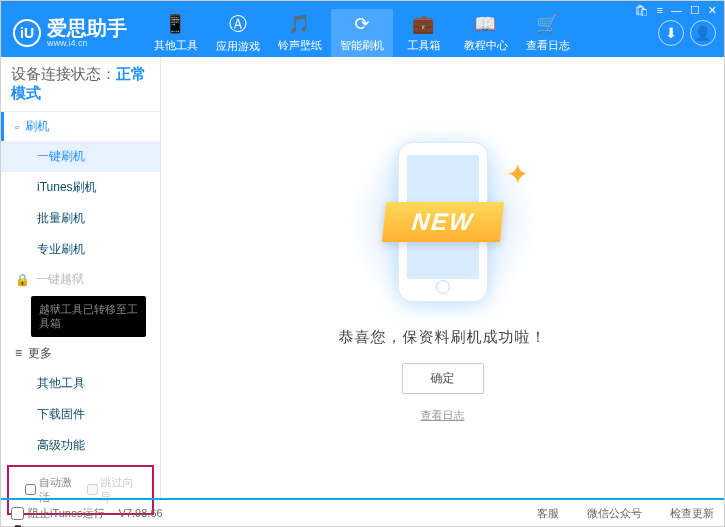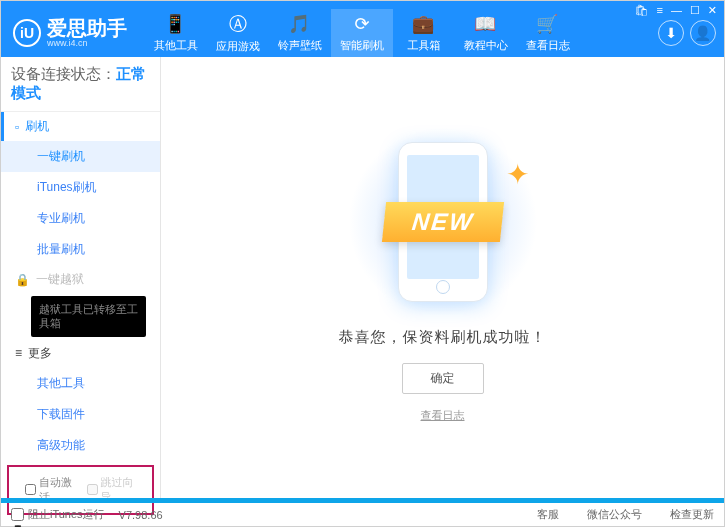--- a/index.html
+++ b/index.html
@@ -23,21 +23,21 @@
 
 
 .body { flex: 1; display: flex; min-height: 0; }
 
 
 .sidebar { width: 160px; border-right: 1px solid #e5e5e5; display: flex; flex-direction: column; font-size: 12px; color: #555; }
 .status-bar { padding: 8px 10px; border-bottom: 1px solid #eee; font-size: 15px; color: #666; }
 .status-bar .mode { color: #1e90ff; font-weight: bold; }
 .side-header { display: flex; align-items: center; padding: 6px 14px; color: #444; gap: 6px; cursor: pointer; }
 .side-header.active { color: #1e90ff; border-left: 3px solid #1e90ff; padding-left: 11px; }
-.side-item { padding: 7px 14px 7px 36px; cursor: pointer; color: #3b82f6; }
+.side-item { padding: 7px 14px 7px 36px; cursor: pointer; color: #0c4a6e; }
 .side-item.active { background: #e8f2ff; color: #1e90ff; }
 .side-item.sub-box { background: #000000; color: #888; margin: 2px 14px 2px 30px; padding: 6px 8px; font-size: 11px; line-height: 1.3; border-radius: 2px; }
 .checkbox-row { padding: 8px 16px; display: flex; gap: 12px; font-size: 11px; color: #888; border: 2px solid #be185d; margin: 4px 6px; }
 .checkbox-row label { display: flex; align-items: center; gap: 3px; }
 .checkbox-row input { width: 11px; height: 11px; }
 .device-info { padding: 6px 10px 10px; font-size: 11px; }
 .device-name { color: #1e90ff; font-weight: bold; display: flex; align-items: center; gap: 4px; }
 .storage-badge { display: inline-block; border: 1px solid #ccc; border-radius: 2px; padding: 0 4px; font-size: 10px; color: #666; margin-top: 3px; }
 
 
@@ -47,21 +47,21 @@
 .phone::before { content: ''; position: absolute; top: 12px; left: 8px; right: 8px; bottom: 22px; background: #d8ecff; border-radius: 2px; }
 .phone::after { content: ''; position: absolute; bottom: 7px; left: 50%; transform: translateX(-50%); width: 12px; height: 12px; border: 1.5px solid #c0d8f0; border-radius: 50%; }
 .banner { position: absolute; z-index: 3; background: linear-gradient(180deg, #ffd95a, #ffb030); color: #fff; font-weight: 900; font-style: italic; font-size: 24px; padding: 6px 28px; letter-spacing: 2px; transform: skewX(-6deg); box-shadow: 0 3px 8px rgba(0,0,0,0.15); }
 .halo { position: absolute; width: 190px; height: 190px; border-radius: 50%; z-index: 1; background: radial-gradient(circle, rgba(120,180,255,0.4) 0%, rgba(120,180,255,0.15) 45%, rgba(120,180,255,0) 70%); }
 .sparkle { position: absolute; font-size: 28px; color: #ffb030; z-index: 4; right: 18px; top: 26px; }
 .success-text { margin-top: 16px; font-size: 15px; color: #444; letter-spacing: 1px; }
 .ok-btn { margin-top: 16px; padding: 6px 28px; border: 1px solid #ccc; background: #fff; font-size: 12px; color: #555; cursor: pointer; border-radius: 2px; }
 .view-log { margin-top: 14px; font-size: 11px; color: #999; cursor: pointer; text-decoration: underline; }
 
 
-.footer { height: 28px; border-top: 5px solid #0ea5e9; display: flex; align-items: center; padding: 0 10px; font-size: 11px; color: #666; gap: 14px; }
+.footer { height: 28px; border-top: 2px solid #0ea5e9; display: flex; align-items: center; padding: 0 10px; font-size: 11px; color: #666; gap: 14px; }
 .footer .left { display: flex; align-items: center; gap: 4px; }
 .footer .right { margin-left: auto; display: flex; gap: 28px; }
 .footer .right span { cursor: pointer; }
 </style>
 </head>
 <body>
 
 <div class="app">
   <div class="win-controls">
     <span>🛍</span>
@@ -120,22 +120,22 @@
       <div class="status-bar">
         <span>设备连接状态：</span><span class="mode">正常模式</span>
       </div>
 
       <div class="side-header active">
         <span>▫</span>
         <span>刷机</span>
       </div>
       <div class="side-item active">一键刷机</div>
       <div class="side-item">iTunes刷机</div>
+      <div class="side-item">批量刷机</div>
       <div class="side-item">专业刷机</div>
-      <div class="side-item">批量刷机</div>
 
       <div class="side-header" style="color:#bbb">
         <span>🔒</span>
         <span>一键越狱</span>
       </div>
       <div class="side-item sub-box">越狱工具已转移至工具箱</div>
 
       <div class="side-header">
         <span>≡</span>
         <span>更多</span>

